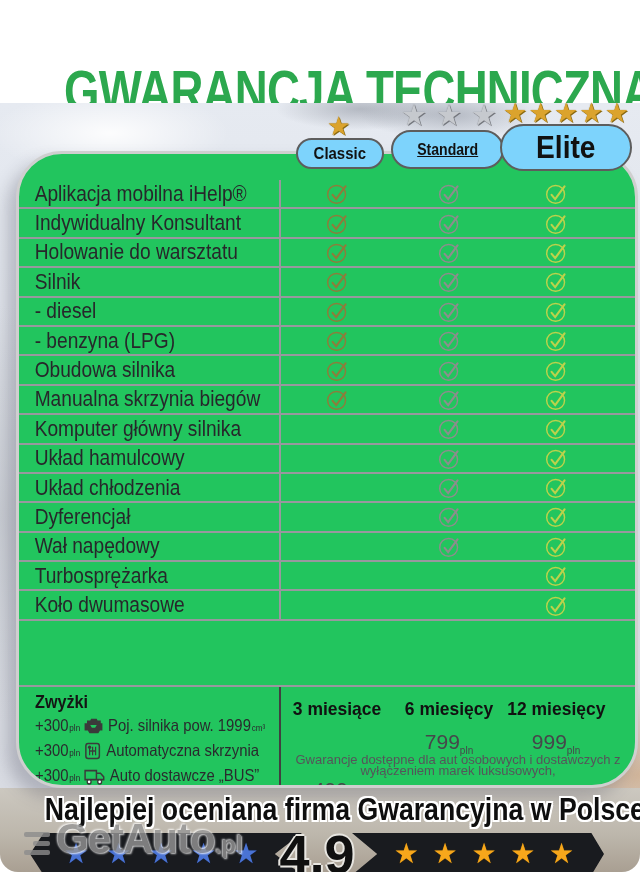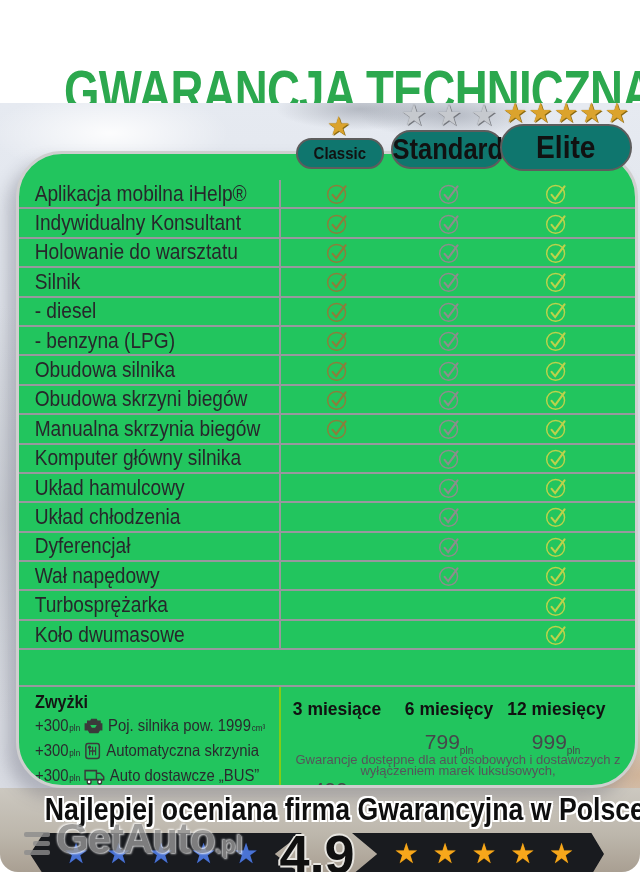--- a/index.html
+++ b/index.html
@@ -24,46 +24,46 @@
     background:linear-gradient(180deg,#ccc8c0 0%,#bdb7ac 55%,#a99f92 100%);}
 
   
   .stars-row{position:absolute;display:flex;justify-content:space-between;z-index:3;line-height:1;}
   .star{display:inline-block;}
   .stars-classic{left:327px;top:113px;width:26px;font-size:26px;}
   .stars-standard{left:401px;top:101px;width:96px;font-size:29px;}
   .stars-elite{left:503px;top:100px;width:126px;font-size:27px;}
   .star.gold{color:#dba32d;text-shadow:0 0 1px #8a6a12,1px 1px 0 #8a6a12;}
   .star.silver{color:#c6c9ce;text-shadow:0 0 1px #74777d,1px 1px 0 #74777d;}
-  .pill{position:absolute;z-index:4;background:#0f766e;border:2px solid #5d5d5d;
+  .pill{position:absolute;z-index:4;background:#7dd3fc;border:2px solid #5d5d5d;
         display:flex;align-items:center;justify-content:center;font-weight:bold;color:#111;
         box-sizing:border-box;}
   .pill span{transform:scaleX(.88);white-space:nowrap;}
   .pill-classic{left:296px;top:138px;width:88px;height:31px;border-radius:16px;font-size:17px;}
-  .pill-standard{left:391px;top:130px;width:113px;height:39px;border-radius:20px;font-size:29px;}
+  .pill-standard{left:391px;top:130px;width:113px;height:39px;border-radius:20px;font-size:16px;text-decoration:underline;}
   .pill-elite{left:500px;top:124px;width:132px;height:47px;border-radius:24px;font-size:32px;}
 
   
   .card{position:absolute;left:16px;top:151px;width:622px;height:637px;box-sizing:border-box;
         background:#22c55e;border:3px solid #cfcfcf;border-radius:46px;
         box-shadow:-9px 10px 16px rgba(70,70,85,.28);overflow:hidden;z-index:2;}
   .rows{position:absolute;top:26px;left:0;width:100%;}
   .t-row{display:grid;grid-template-columns:262px 112px 112px 102px 1fr;height:29.4px;
          border-bottom:2px solid #98989e;box-sizing:border-box;}
   .lab-cell{border-right:2px solid #98989e;display:flex;align-items:center;box-sizing:border-box;}
   .lab-cell .lab-txt{padding-left:18px;font-size:22px;color:#27272b;white-space:nowrap;
          transform:scaleX(.87);transform-origin:0 50%;}
   .chk-cell{display:flex;align-items:center;justify-content:center;}
   .chk-cell svg{display:block;}
 
   
   .bottom{position:absolute;left:0;top:531px;width:100%;height:103px;border-top:2px solid #98989e;
           display:grid;grid-template-columns:262px 112px 112px 102px 1fr;
           grid-template-rows:64px 1fr;box-sizing:border-box;}
-  .surcharges{grid-row:1/3;grid-column:1;border-right:2px solid #84cc16;
+  .surcharges{grid-row:1/3;grid-column:1;border-right:2px solid #404040;
               padding:5px 0 0 16px;box-sizing:border-box;}
   .sur-head{font-size:18px;font-weight:bold;color:#141414;transform:scaleX(.9);transform-origin:0 50%;}
   .sur-item{display:flex;align-items:center;height:25px;font-size:16.5px;color:#2a2a2e;
             transform:scaleX(.9);transform-origin:0 50%;white-space:nowrap;}
   .sur-item sub{font-size:9px;margin:4px 4px 0 1px;}
   .sur-item .s-icon{width:24px;height:20px;margin-right:5px;display:inline-flex;align-items:center;justify-content:center;}
   .price-block{display:flex;flex-direction:column;align-items:center;padding-top:11px;}
   .price-block .dur{font-size:19px;font-weight:bold;color:#111;transform:scaleX(.92);white-space:nowrap;}
   .price-block .amt{font-size:21px;color:#46464b;margin-top:10px;}
   .price-block .amt sub{font-size:10px;}
@@ -280,44 +280,20 @@
             <svg width="25" height="25" viewBox="0 0 28 28">
      <circle cx="13" cy="15" r="10" fill="none" stroke="#bcd24b" stroke-width="1.6"></circle>
      <path d="M8.5 15.5 l4 4.8 L23 6" fill="none" stroke="#bcd24b" stroke-width="2.4" stroke-linecap="round"></path>
    </svg>
           </div>
           <div></div>
         </div>
         <div class="t-row">
           <div class="lab-cell">
             <span class="lab-txt">Obudowa silnika</span>
-          </div>
-          <div class="chk-cell">
-            <svg width="25" height="25" viewBox="0 0 28 28">
-     <circle cx="13" cy="15" r="10" fill="none" stroke="#8e7c3b" stroke-width="1.6"></circle>
-     <path d="M8.5 15.5 l4 4.8 L23 6" fill="none" stroke="#8e7c3b" stroke-width="2.4" stroke-linecap="round"></path>
-   </svg>
-          </div>
-          <div class="chk-cell">
-            <svg width="25" height="25" viewBox="0 0 28 28">
-     <circle cx="13" cy="15" r="10" fill="none" stroke="#8d8d8d" stroke-width="1.6"></circle>
-     <path d="M8.5 15.5 l4 4.8 L23 6" fill="none" stroke="#8d8d8d" stroke-width="2.4" stroke-linecap="round"></path>
-   </svg>
-          </div>
-          <div class="chk-cell">
-            <svg width="25" height="25" viewBox="0 0 28 28">
-     <circle cx="13" cy="15" r="10" fill="none" stroke="#bcd24b" stroke-width="1.6"></circle>
-     <path d="M8.5 15.5 l4 4.8 L23 6" fill="none" stroke="#bcd24b" stroke-width="2.4" stroke-linecap="round"></path>
-   </svg>
-          </div>
-          <div></div>
-        </div>
-        <div class="t-row">
-          <div class="lab-cell">
-            <span class="lab-txt">Obudowa skrzyni biegów</span>
           </div>
           <div class="chk-cell">
             <svg width="25" height="25" viewBox="0 0 28 28">
      <circle cx="13" cy="15" r="10" fill="none" stroke="#8e7c3b" stroke-width="1.6"></circle>
      <path d="M8.5 15.5 l4 4.8 L23 6" fill="none" stroke="#8e7c3b" stroke-width="2.4" stroke-linecap="round"></path>
    </svg>
           </div>
           <div class="chk-cell">
             <svg width="25" height="25" viewBox="0 0 28 28">
      <circle cx="13" cy="15" r="10" fill="none" stroke="#8d8d8d" stroke-width="1.6"></circle>

